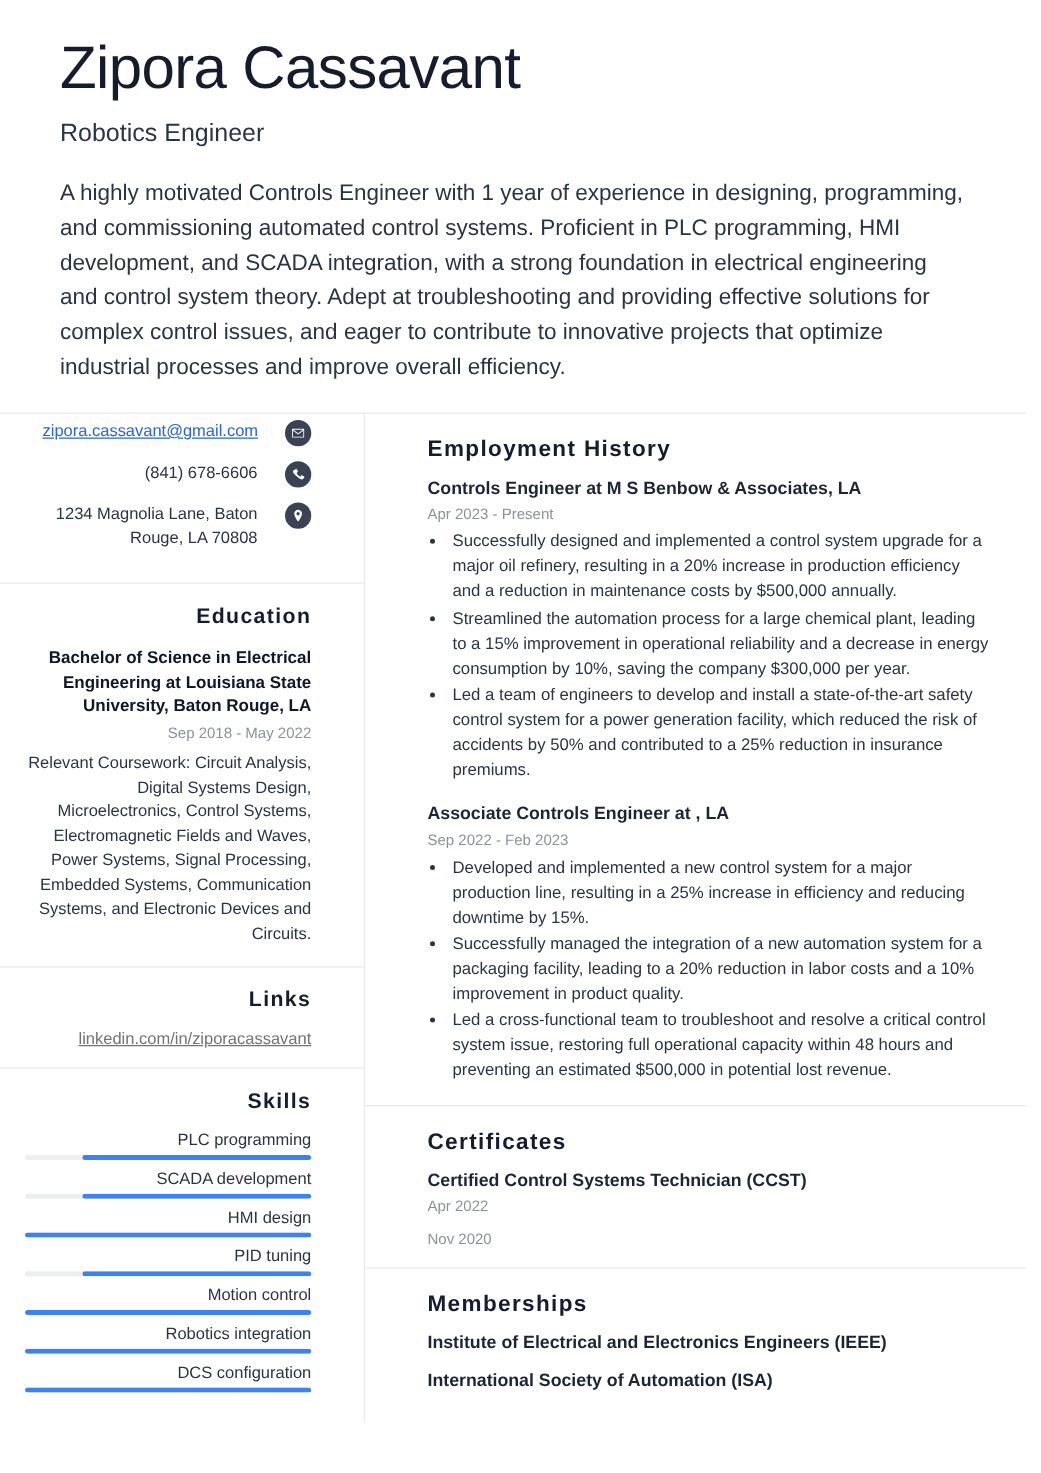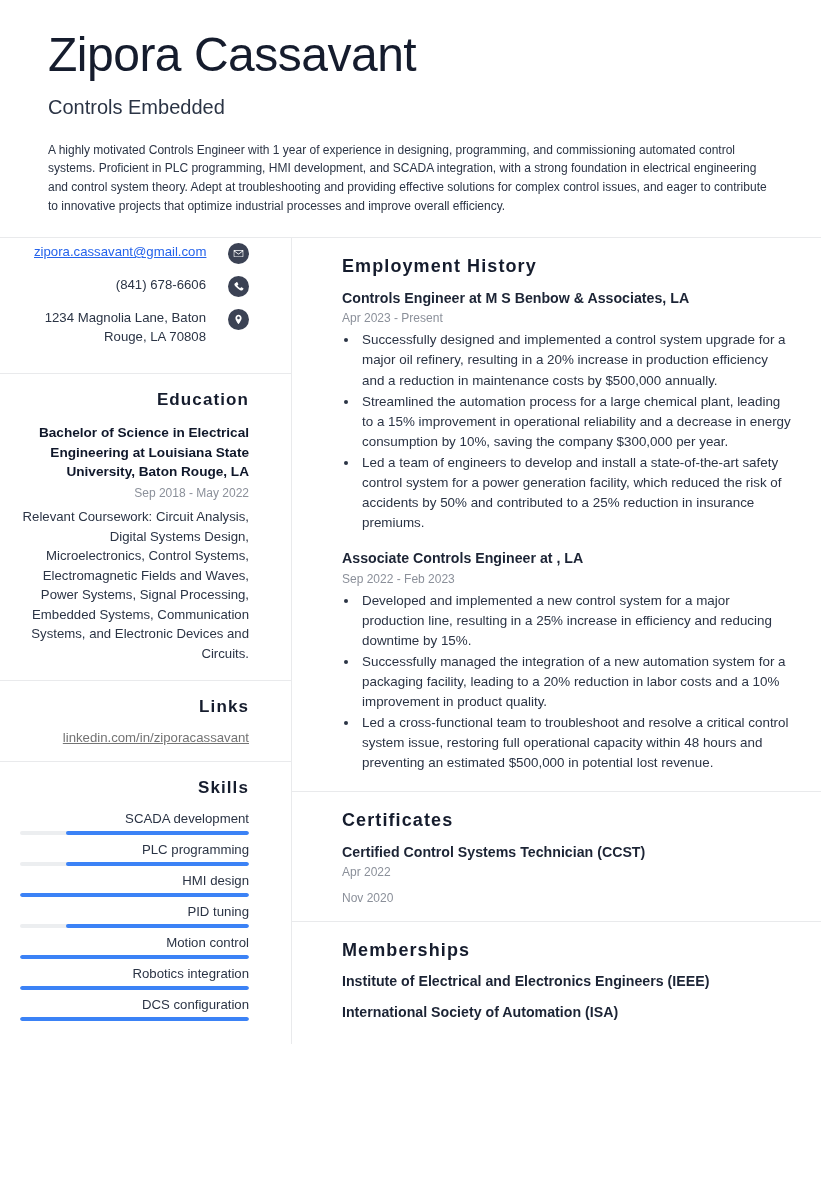--- a/index.html
+++ b/index.html
@@ -28,21 +28,21 @@
 
   .job-title {
     font-size: 20px;
     font-weight: 400;
     color: #2b3445;
     margin-top: 14px;
   }
 
   .summary {
     margin-top: 22px;
-    font-size: 12px;
+    font-size: 18px;
     line-height: 1.55;
     color: #2b3445;
     max-width: 742px;
     text-align: left;
   }
 
   .hr-full {
     margin-top: 22px;
     border-top: 1px solid #e9eaec;
     width: 100%;
@@ -215,21 +215,21 @@
   }
   .member-entry:last-child { margin-bottom: 0; }
 </style>
 </head>
 <body>
 
 <div class="page">
 
   <div class="header">
     <div class="full-name">Zipora Cassavant</div>
-    <div class="job-title">Controls Embedded</div>
+    <div class="job-title">Robotics Engineer</div>
     <div class="summary">A highly motivated Controls Engineer with 1 year of experience in designing, programming, and commissioning automated control systems. Proficient in PLC programming, HMI development, and SCADA integration, with a strong foundation in electrical engineering and control system theory. Adept at troubleshooting and providing effective solutions for complex control issues, and eager to contribute to innovative projects that optimize industrial processes and improve overall efficiency.</div>
   </div>
   <div class="hr-full"></div>
 
   <div class="columns">
 
     <div class="col-left">
 
       <div class="side-block contact-list">
 
@@ -271,27 +271,27 @@
 
       <div class="side-block divided">
         <div class="side-heading">Links</div>
         <a class="link-item" href="#">linkedin.com/in/ziporacassavant</a>
       </div>
 
       <div class="side-block divided">
         <div class="side-heading">Skills</div>
         <div id="skills-container">
             <div class="skill">
+              <div class="skill-name">PLC programming</div>
+              <div class="skill-bar">
+                <div class="skill-fill" style="width: 80%;"></div>
+              </div>
+            </div>
+            <div class="skill">
               <div class="skill-name">SCADA development</div>
-              <div class="skill-bar">
-                <div class="skill-fill" style="width: 80%;"></div>
-              </div>
-            </div>
-            <div class="skill">
-              <div class="skill-name">PLC programming</div>
               <div class="skill-bar">
                 <div class="skill-fill" style="width: 80%;"></div>
               </div>
             </div>
             <div class="skill">
               <div class="skill-name">HMI design</div>
               <div class="skill-bar">
                 <div class="skill-fill" style="width: 100%;"></div>
               </div>
             </div>

